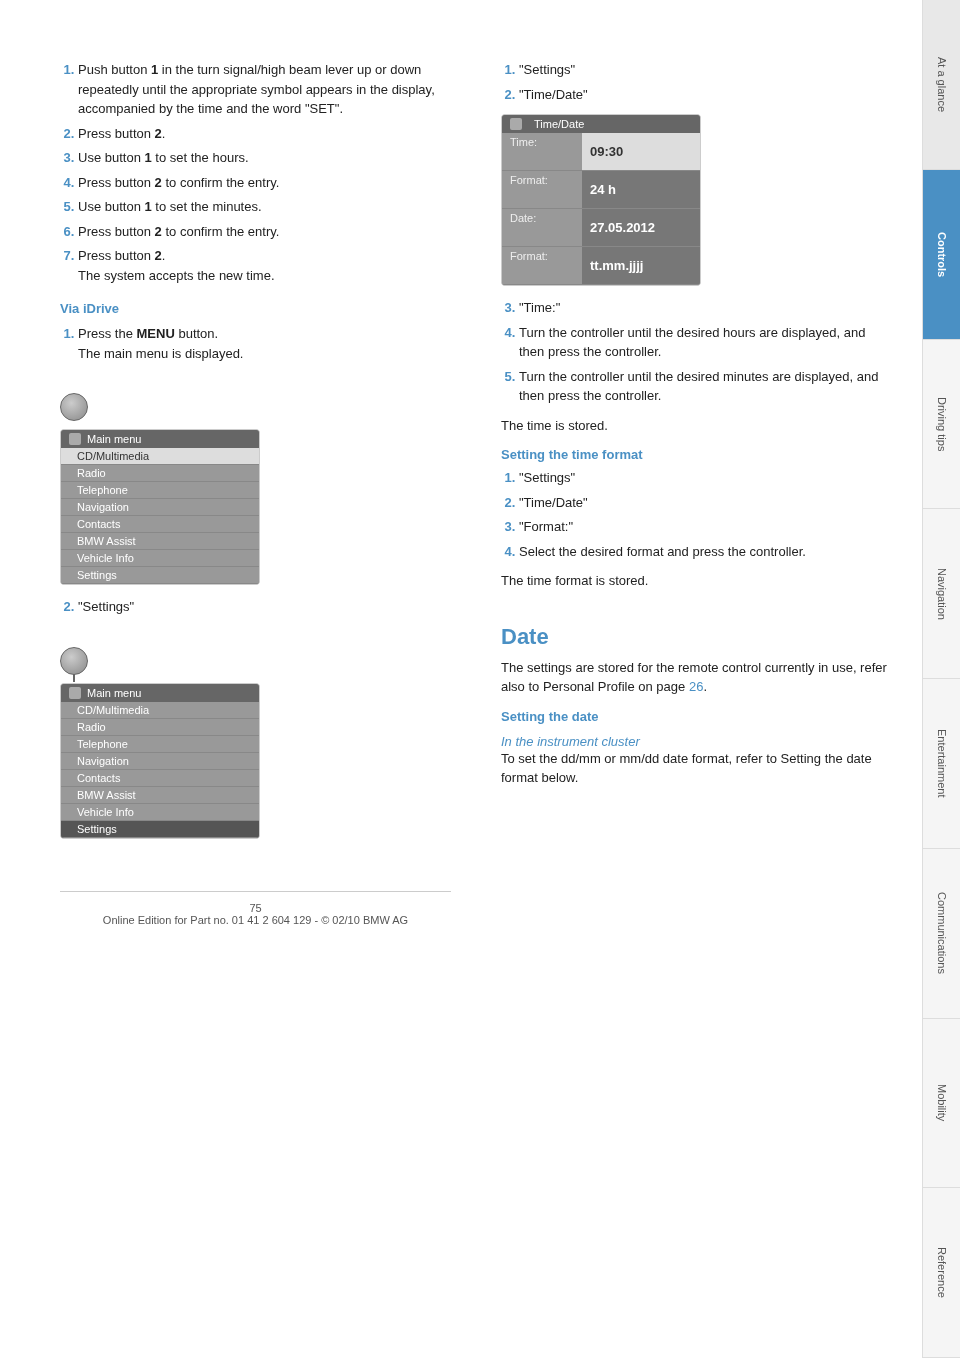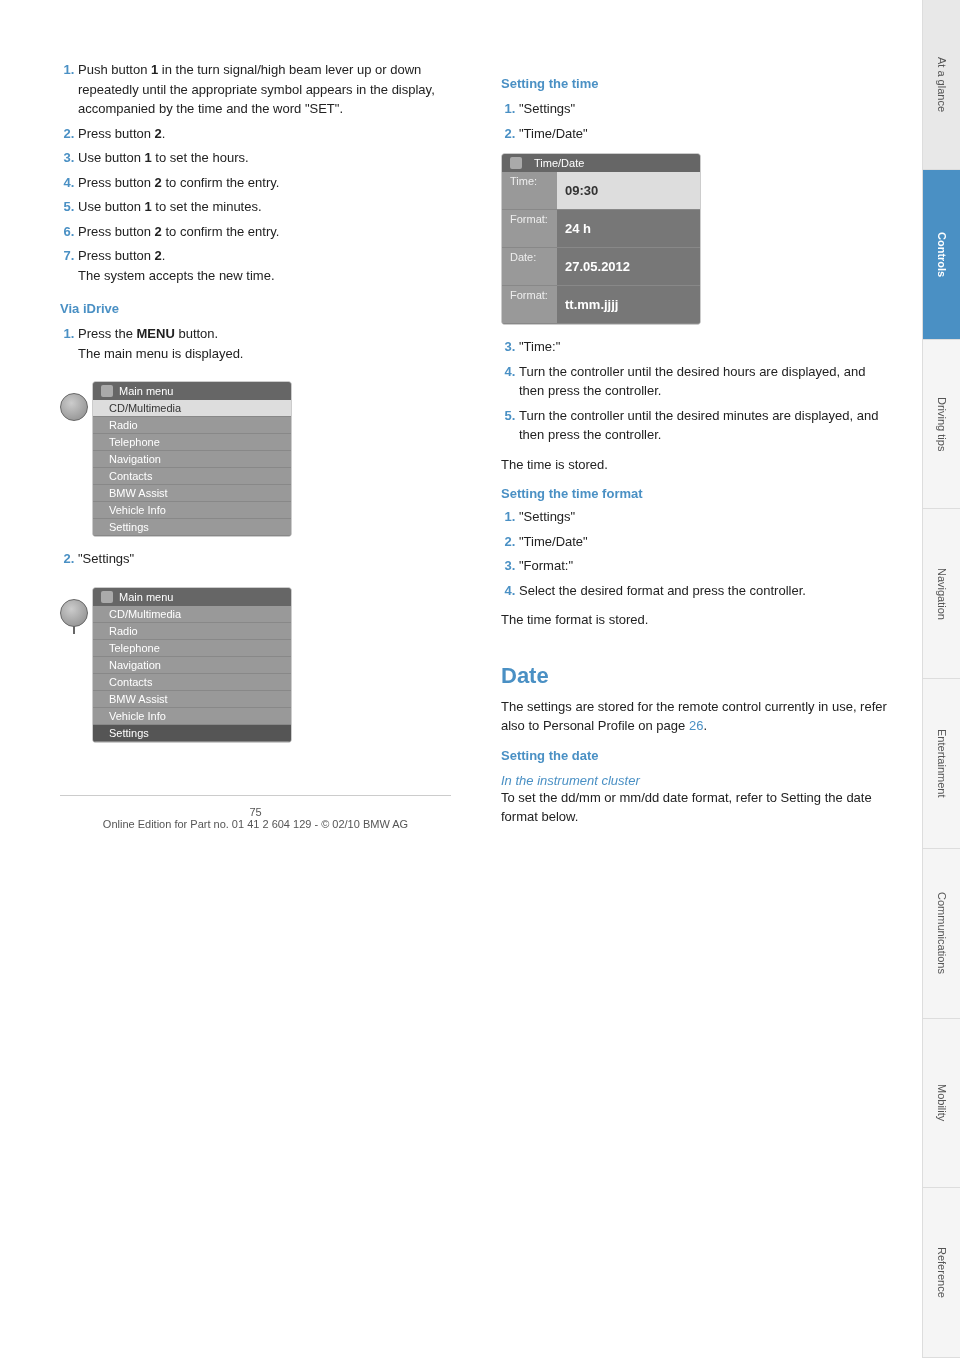--- a/index.html
+++ b/index.html
@@ -161,21 +161,21 @@
       color: #333;
     }
 
     .menu-item.selected {
       background: #555;
       color: #fff;
     }
 
     .menu-wrapper {
       display: flex;
-      flex-direction: row;
+      flex-direction: column;
       align-items: flex-start;
     }
 
     .menu-knob {
       width: 28px;
       height: 28px;
       background: radial-gradient(circle at 40% 35%, #ccc, #888);
       border-radius: 50%;
       margin-right: 4px;
       margin-top: 20px;
@@ -229,21 +229,21 @@
       display: flex;
       flex-direction: row;
       background: #999;
       border-bottom: 1px solid #888;
     }
 
     .time-date-label {
       font-size: 11px;
       color: #eee;
       padding: 3px 8px;
-      width: 55px;
+      width: 80px;
       flex-shrink: 0;
     }
 
     .time-date-value {
       font-size: 13px;
       color: #fff;
       padding: 11px 8px;
       font-weight: bold;
       background: #777;
       flex: 1;
@@ -342,21 +342,20 @@
       </div>
     </div>
 
     <div class="page-footer">
       <span>75</span><br>
       <span>Online Edition for Part no. 01 41 2 604 129 - © 02/10 BMW AG</span>
     </div>
   </div>
 
   <div class="right-column">
-    <div class="section-title">Setting the time</div>
 
     <ol>
       <li>"Settings"</li>
       <li>"Time/Date"</li>
     </ol>
 
     <div class="time-date-image">
       <div class="time-date-header">
         <span class="menu-header-icon"></span>
         <span>Time/Date</span>

